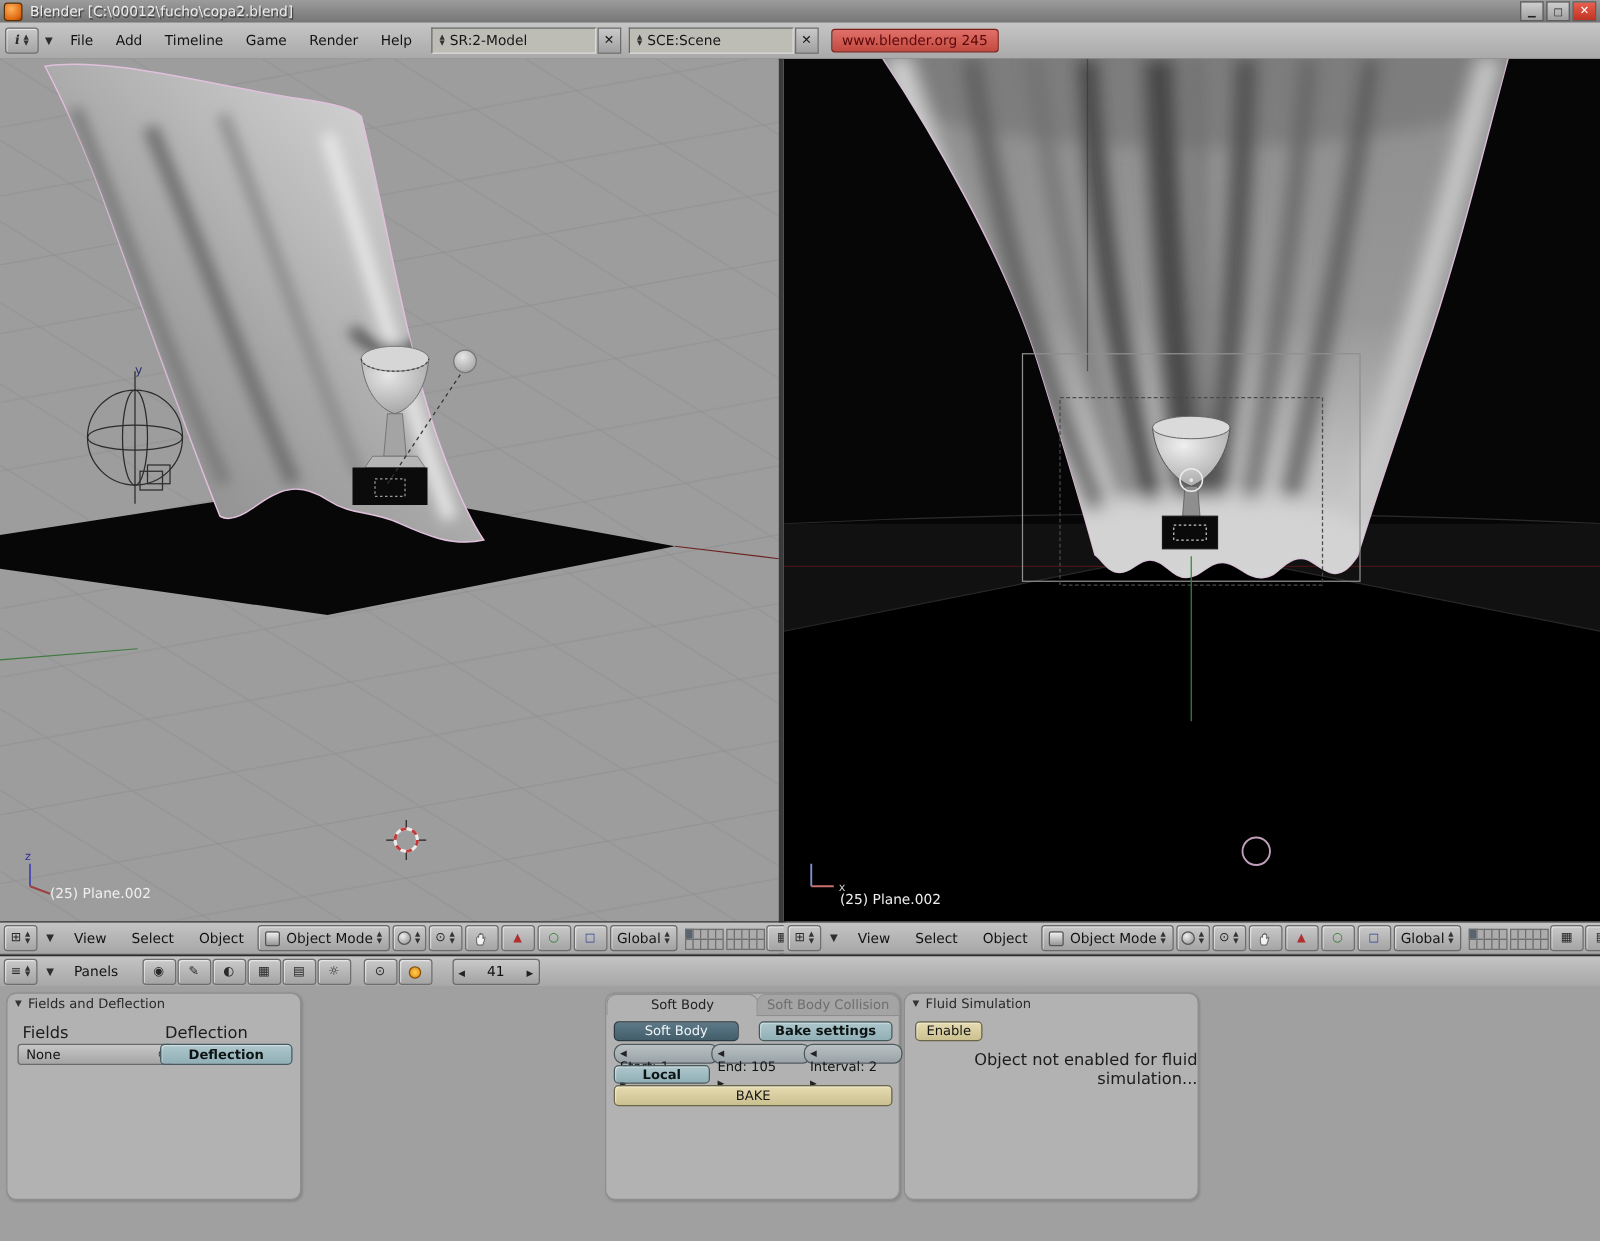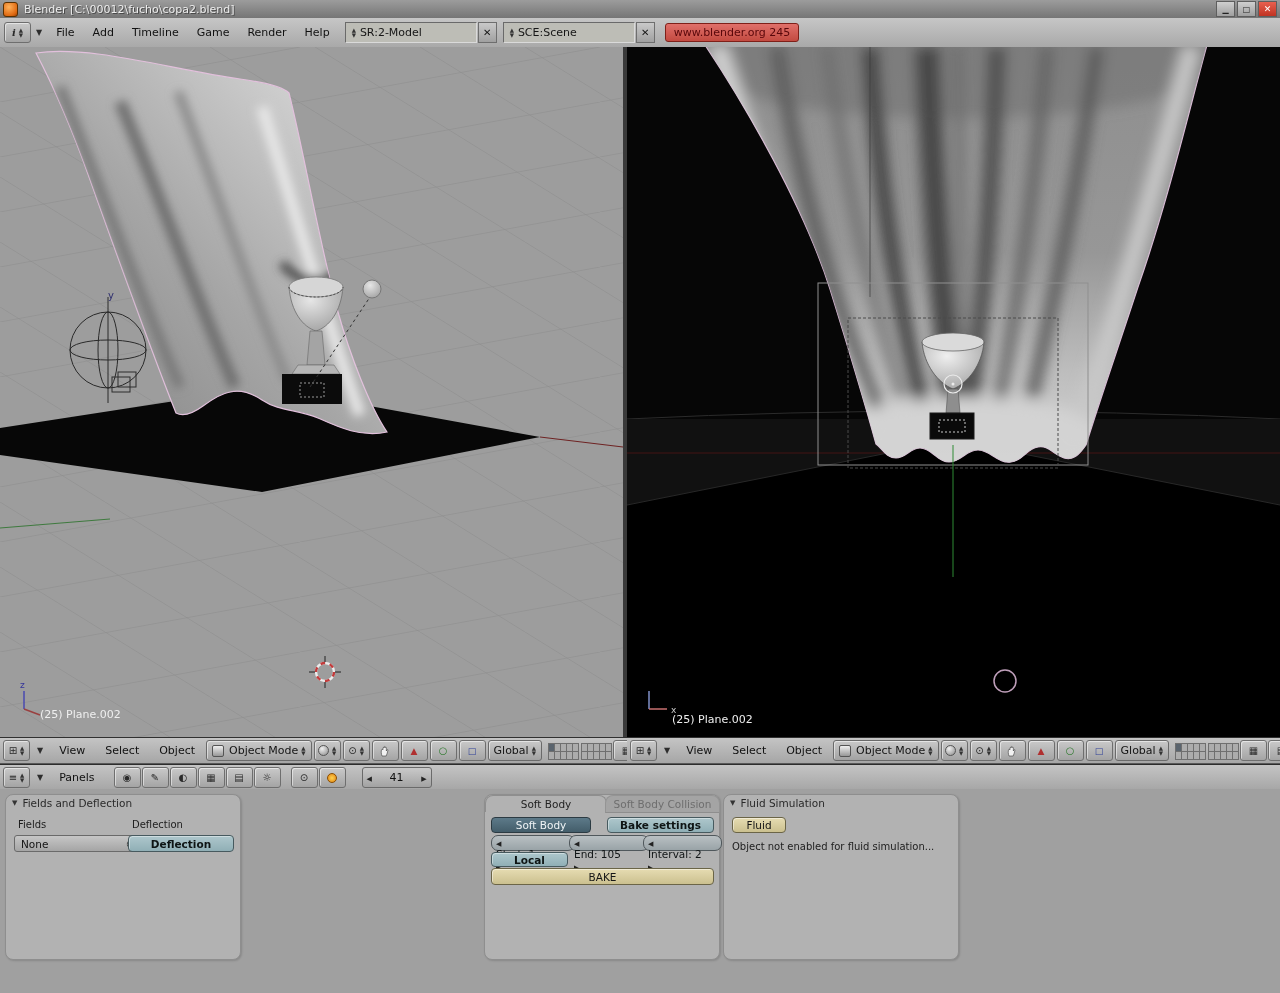--- a/index.html
+++ b/index.html
@@ -66,21 +66,21 @@
     background:linear-gradient(#c9c9c9,#a2a2a2);border:1px solid #6a6a6a;border-radius:3px;
     padding:0 4px;margin-left:14px;color:#111;}
   .arrL::before{content:"◀";font-size:7px;color:#222;}
   .arrR::before{content:"▶";font-size:7px;color:#222;}
   .btnarea{position:absolute;top:789px;left:0;right:0;height:204px;background:#a0a0a0;border-bottom:2px solid #bcbcbc;}
   .panel{position:absolute;top:5px;width:234px;height:164px;background:#b2b2b2;
     border:1px solid #8e8e8e;border-radius:8px;box-shadow:1px 1px 2px rgba(0,0,0,.15);}
   .phead{height:16px;display:flex;align-items:center;padding:0 6px;color:#2a2a2a;font-size:10.5px;}
   .phead .tri{font-size:7px;padding:0 5px 0 0;color:#333;}
   .p-abs{position:absolute;display:flex;align-items:center;justify-content:center;font-size:10.5px;}
-  .lbl{position:absolute;font-size:10px;color:#1d1d1d;text-align:right;}
+  .lbl{position:absolute;font-size:13px;color:#1d1d1d;text-align:right;}
   .btn-tan{background:linear-gradient(#e6dcb2,#cbc08f);border:1px solid #6b6547;border-radius:4px;color:#161616;
     box-shadow:inset 1px 1px 0 rgba(255,255,255,.45);}
   .btn-cyan{background:linear-gradient(#aec7cc,#90afb6);border:1px solid #475a5f;border-radius:4px;color:#0e1414;
     box-shadow:inset 1px 1px 0 rgba(255,255,255,.4);font-weight:bold;}
   .btn-dark{background:linear-gradient(#5d7a89,#435d6a);border:1px solid #2c3b43;border-radius:4px;color:#f0f4f6;}
   .numf{background:linear-gradient(#b9c0c3,#99a3a7);border:1px solid #50585c;border-radius:7px;color:#101415;
     display:flex;align-items:flex-start;justify-content:space-between;padding:0 4px;flex-direction:column;}
   .ddn{background:linear-gradient(#c6c6c6,#a5a5a5);border:1px solid #6a6a6a;border-radius:3px;color:#141414;
     display:flex;align-items:center;padding:0 6px;justify-content:flex-start;}
   .ddn .spin{margin-left:auto;}
@@ -503,18 +503,18 @@
       </span>
       <span class="p-abs btn-cyan" style="left:6px;top:57px;width:75px;height:13px">Local</span>
       <span class="p-abs btn-tan" style="left:6px;top:73px;width:221px;height:15px">BAKE</span>
     </div>
 
     <div class="panel" style="left:723px">
       <div class="phead">
         <span class="tri"></span>
         <span>Fluid Simulation</span>
       </div>
-      <span class="p-abs btn-tan" style="left:8px;top:22px;width:52px;height:14px">Fluid</span>
+      <span class="p-abs btn-tan" style="left:8px;top:22px;width:52px;height:14px">Enable</span>
       <span class="lbl" style="left:8px;top:46px">Object not enabled for fluid simulation...</span>
     </div>
   </div>
 
 </div>
 
 </body></html>

